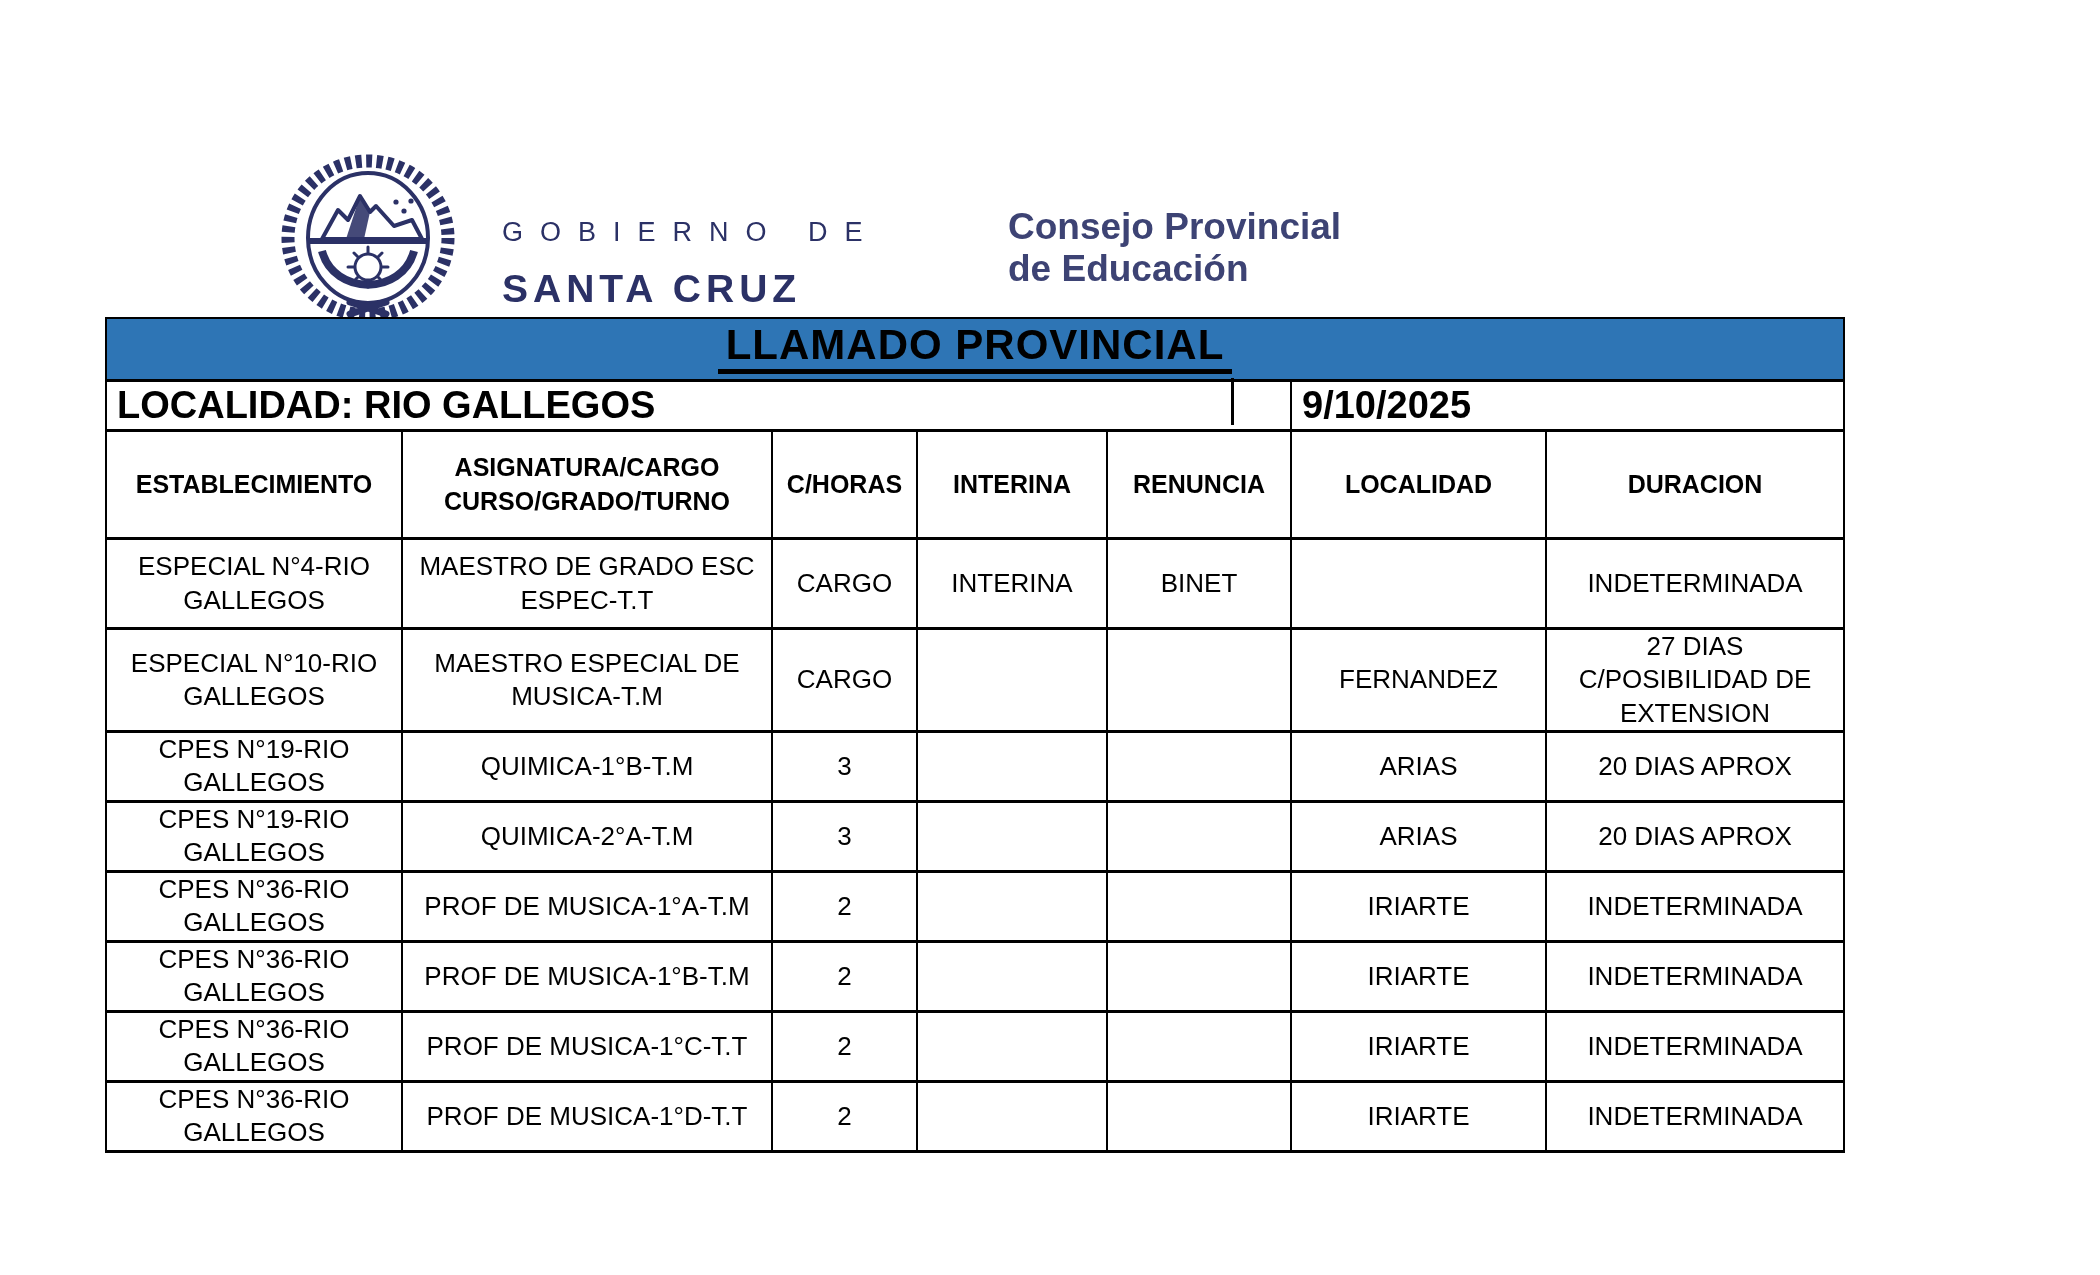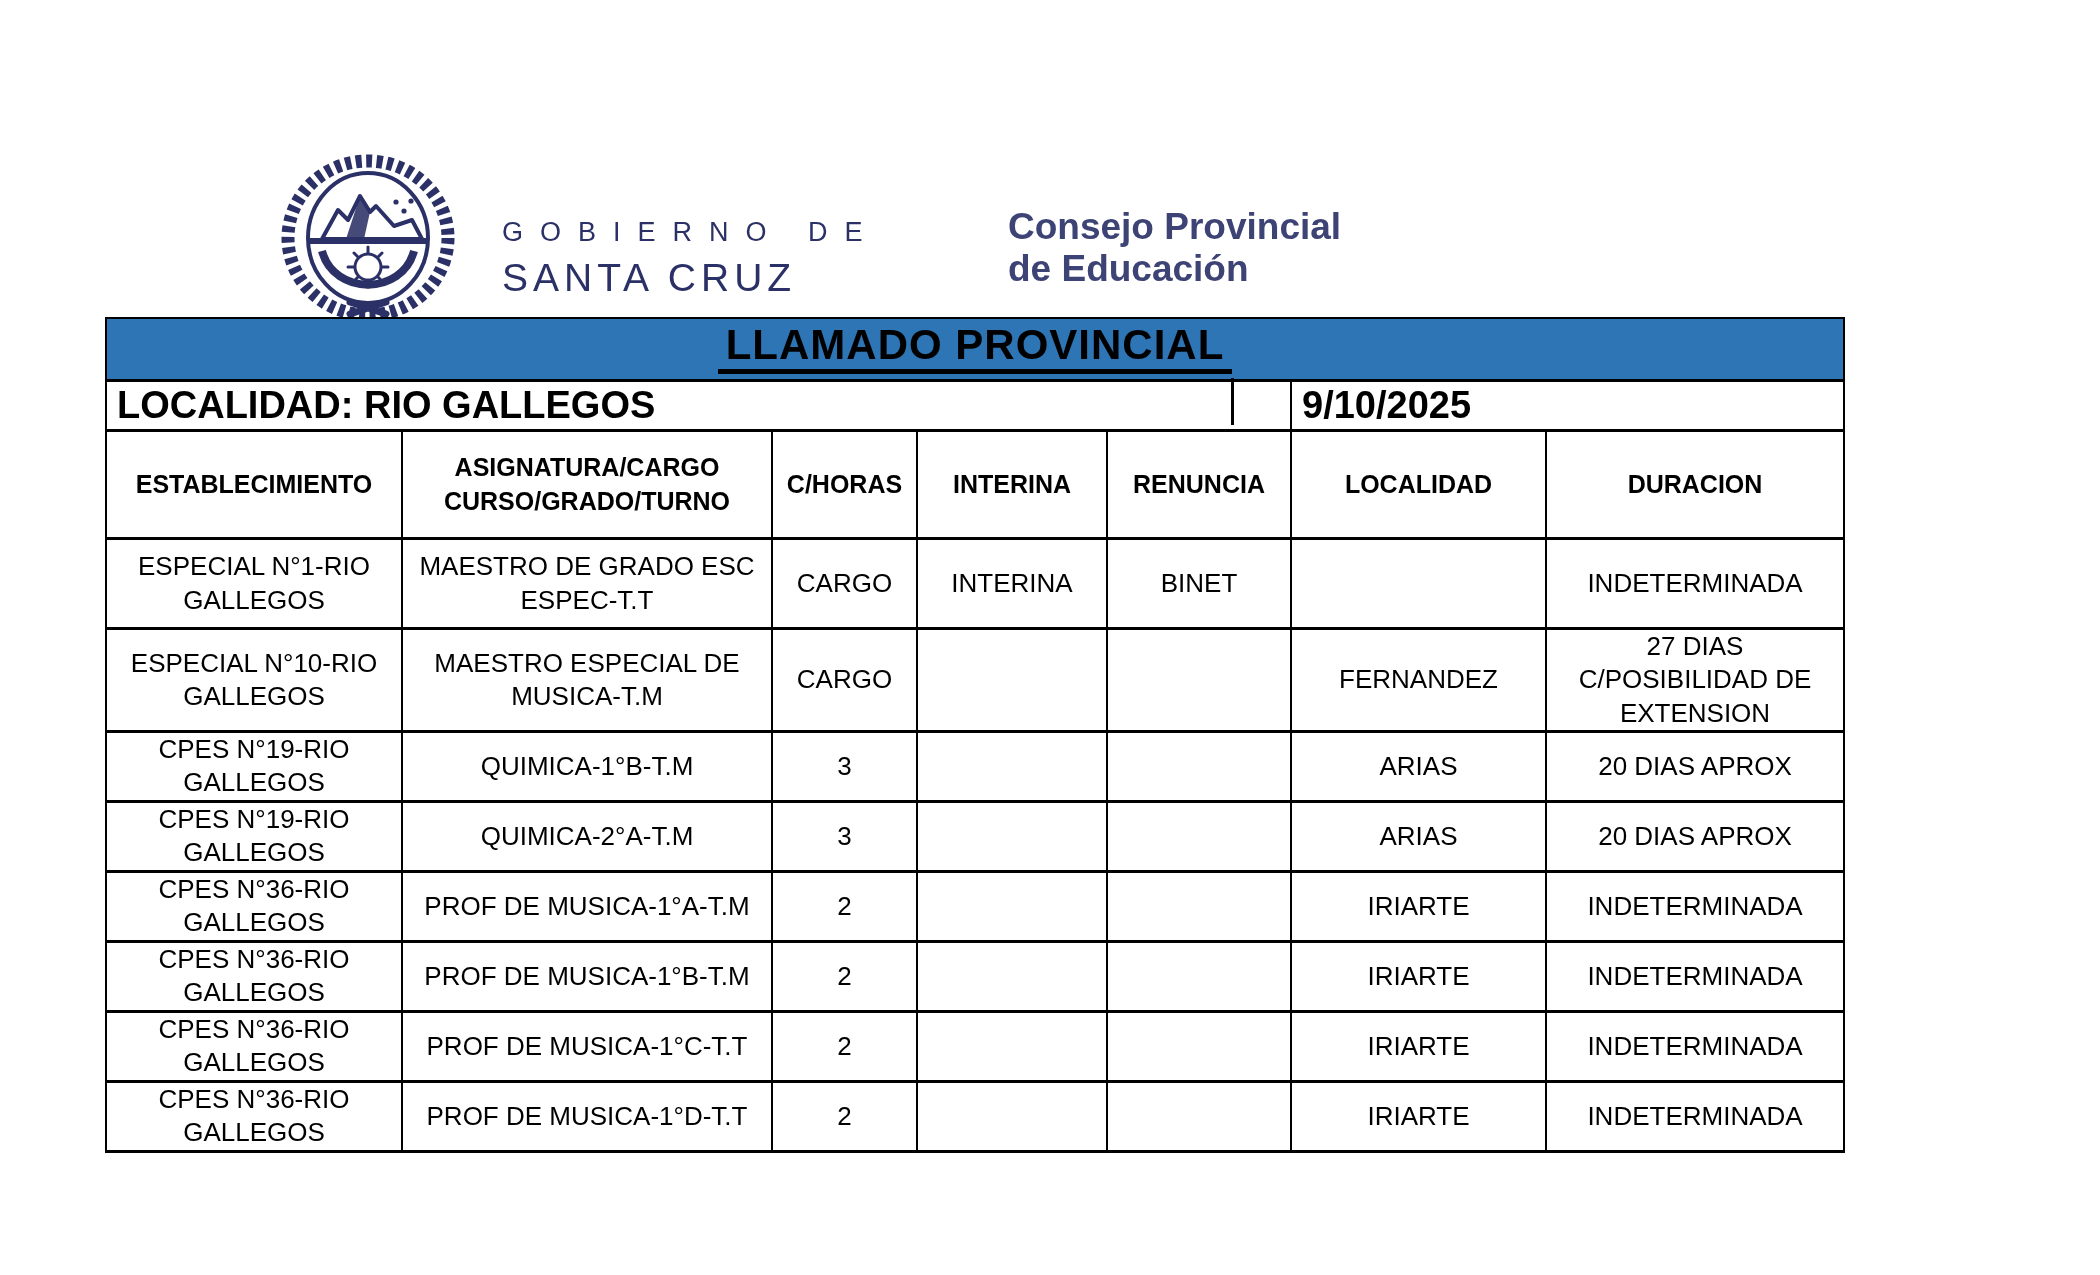--- a/index.html
+++ b/index.html
@@ -5,21 +5,21 @@
   html,body{margin:0;padding:0;background:#fff;}
   .page{
     position:relative;width:2100px;height:1275px;background:#ffffff;overflow:hidden;
     font-family:"Liberation Sans", sans-serif;color:#000;
   }
 
   
   .crest{position:absolute;left:272px;top:154px;width:192px;height:168px;}
   .gov-block{position:absolute;left:502px;top:199px;color:var(--brand-navy,#2B3166);white-space:nowrap;}
   .gov-line{font-size:27px;font-weight:400;letter-spacing:17px;margin-top:18px;}
-  .prov-line{font-size:39px;font-weight:400;letter-spacing:5px;margin-top:8px;}
+  .prov-line{font-size:39px;font-weight:700;letter-spacing:5px;margin-top:19px;}
   .council-block{
     position:absolute;left:1008px;top:206px;color:var(--council-navy,#3D4374);
     font-size:37px;font-weight:700;line-height:1.13;white-space:nowrap;
   }
 
   
   .table-wrap{position:absolute;left:105px;top:317px;width:1744px;}
   table.calls{border-collapse:collapse;table-layout:fixed;width:1738px;border:1px solid #8b5cf6;}
   td,th{border:2px solid #000;overflow:hidden;vertical-align:middle;}
 
@@ -115,21 +115,21 @@
           <th>ASIGNATURA/CARGO CURSO/GRADO/TURNO</th>
           <th>C/HORAS</th>
           <th>INTERINA</th>
           <th>RENUNCIA</th>
           <th>LOCALIDAD</th>
           <th>DURACION</th>
         </tr>
       </tbody>
       <tbody class="body">
           <tr>
-            <td>ESPECIAL N°1-RIO GALLEGOS</td>
+            <td>ESPECIAL N°4-RIO GALLEGOS</td>
             <td>MAESTRO DE GRADO ESC ESPEC-T.T</td>
             <td>CARGO</td>
             <td>INTERINA</td>
             <td>BINET</td>
             <td></td>
             <td>INDETERMINADA</td>
           </tr>
           <tr>
             <td>ESPECIAL N°10-RIO GALLEGOS</td>
             <td>MAESTRO ESPECIAL DE MUSICA-T.M</td>

